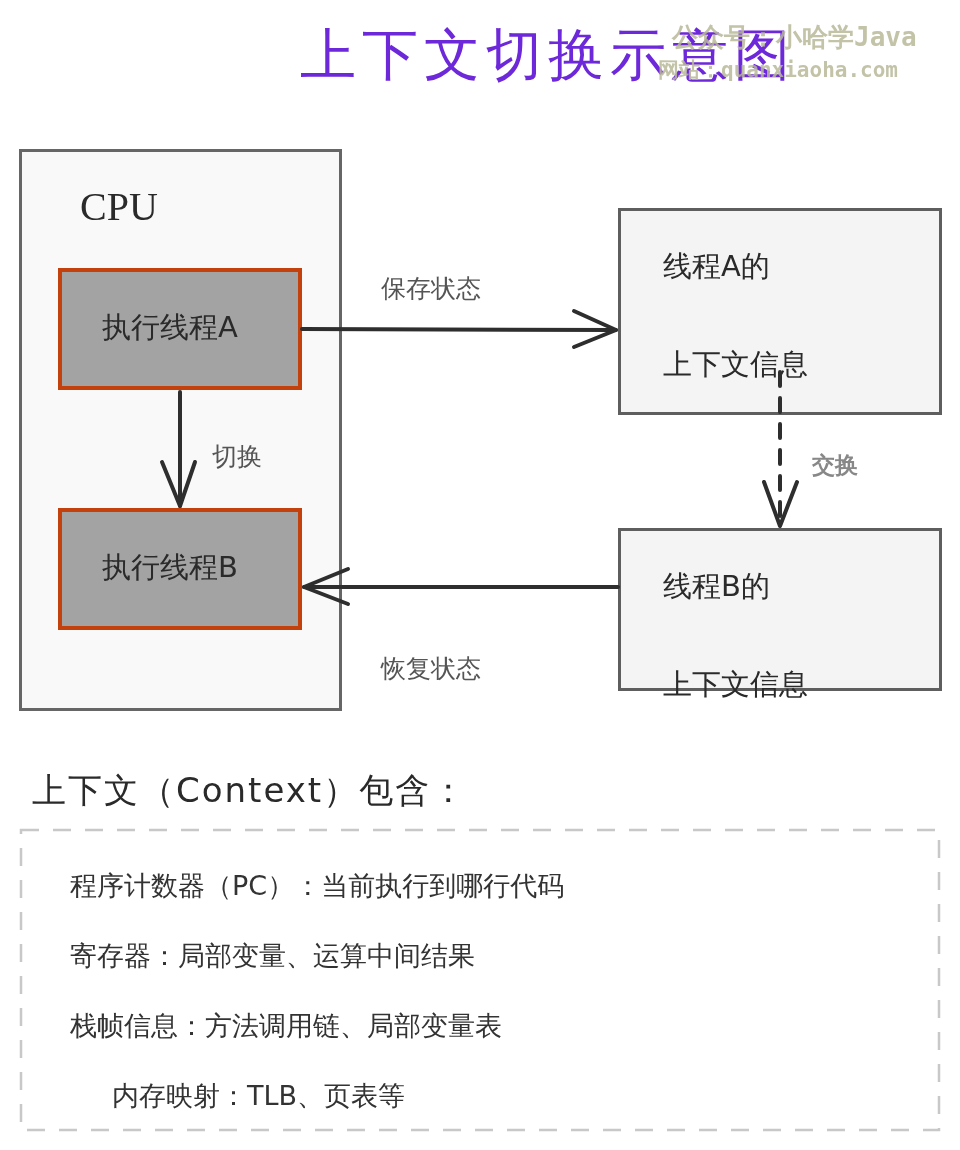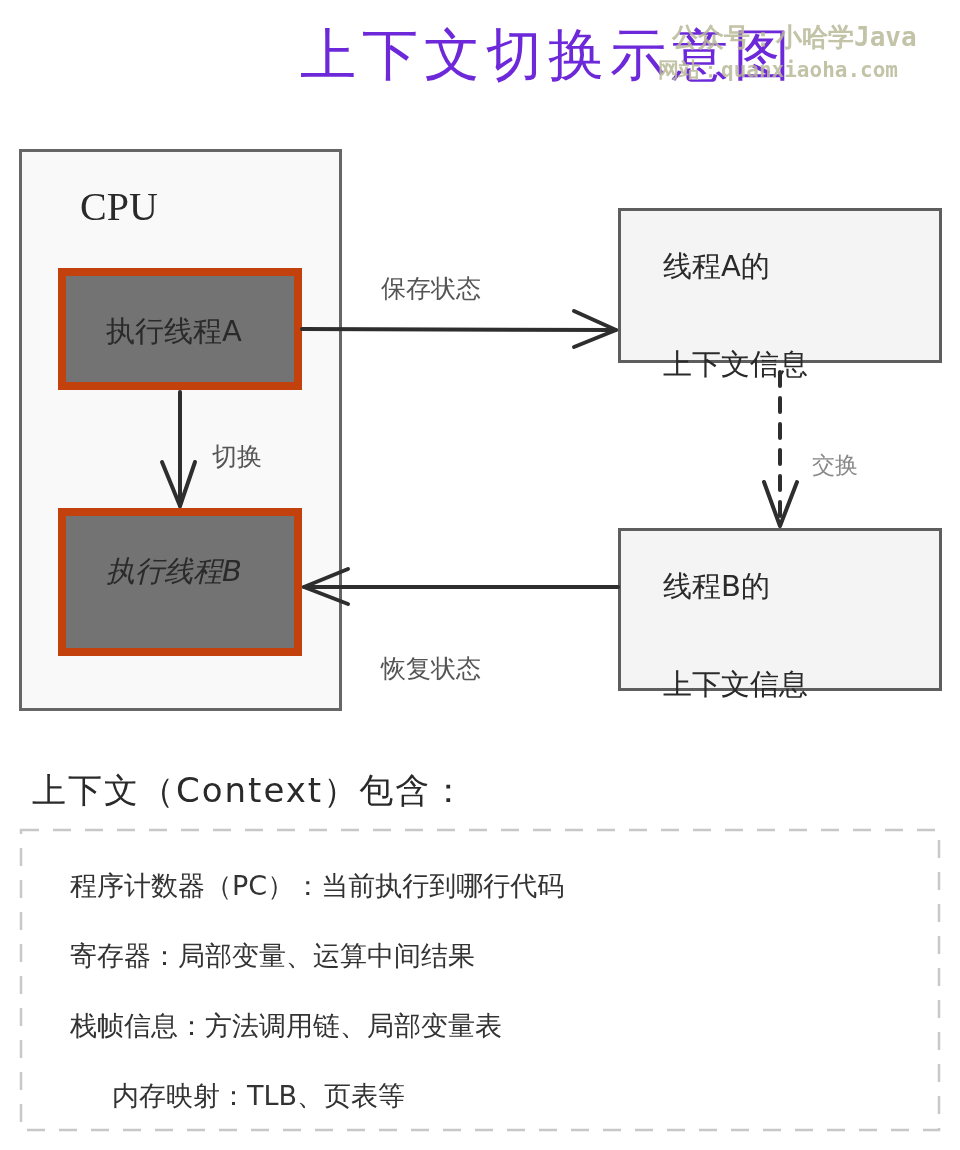--- a/index.html
+++ b/index.html
@@ -6,34 +6,34 @@
     body { width: 960px; height: 1150px; position: relative; overflow: hidden;
            font-family: "DejaVu Sans", "Liberation Sans", sans-serif; color: #2b2b2b; }
     .abs { position: absolute; }
     #title { left: 300px; top: 18px; font-size: 56px; letter-spacing: 6px; color: #6d28d9; white-space: nowrap; }
     .watermark { color: #b9b99a; opacity: 0.85; font-family: "DejaVu Sans Mono", monospace; font-weight: bold; white-space: nowrap; }
     #wm1 { left: 672px; top: 20px; font-size: 26px; }
     #wm2 { left: 658px; top: 56px; font-size: 21px; }
     .box { position: absolute; box-sizing: border-box; border: 3px solid #5a5a5a; background: #f7f7f7; }
     #cpu-box { left: 19px; top: 149px; width: 323px; height: 562px; border-color: #666; background: #f9f9f9; }
     #cpu-label { left: 80px; top: 183px; font-size: 40px; color: #2a2a2a; font-family: Liberation Serif, serif; }
-    .thread { border: 8px solid #c2410c; background: #737373; }
+    .thread { border: 4px solid #c2410c; background: #a3a3a3; }
     #thread-a { left: 58px; top: 268px; width: 244px; height: 122px; }
-    #thread-b { left: 58px; top: 508px; width: 244px; height: 148px; font-style: italic; }
+    #thread-b { left: 58px; top: 508px; width: 244px; height: 122px; }
     .thread-label { position: absolute; left: 40px; top: 36px; font-size: 29px; color: #2a2a2a; white-space: nowrap; }
     .ctx { border: 3px solid #5e5e5e; background: #f4f4f4; }
-    #ctx-a { left: 618px; top: 208px; width: 324px; height: 155px; }
+    #ctx-a { left: 618px; top: 208px; width: 324px; height: 207px; }
     #ctx-b { left: 618px; top: 528px; width: 324px; height: 163px; }
     .ctx-line { position: absolute; left: 42px; font-size: 29px; color: #2a2a2a; white-space: nowrap; }
     .ctx-line.l1 { top: 36px; }
     .ctx-line.l2 { top: 90px; margin-top: 44px; }
     .edge-label { font-size: 25px; color: #555; white-space: nowrap; }
     #lbl-save { left: 381px; top: 272px; }
     #lbl-switch { left: 212px; top: 440px; }
-    #lbl-exchange { left: 812px; top: 450px; font-size: 23px; color: #888; }
+    #lbl-exchange { left: 812px; top: 450px; font-size: 23px; color: #888; font-weight: bold; }
     #lbl-restore { left: 381px; top: 652px; }
     #arrows { position: absolute; left: 0; top: 0; width: 960px; height: 1150px; pointer-events: none; }
     #ctx-heading { left: 32px; top: 768px; font-size: 34px; color: #2a2a2a; white-space: nowrap; letter-spacing: 2px; }
     .ctx-item { position: absolute; left: 70px; font-size: 27px; color: #333; white-space: nowrap; }
     #item-0 { top: 868px; }
     #item-1 { top: 938px; }
     #item-2 { top: 1008px; }
     #item-3 { top: 1078px; margin-left: 42px; }
   </style>
 </head>

